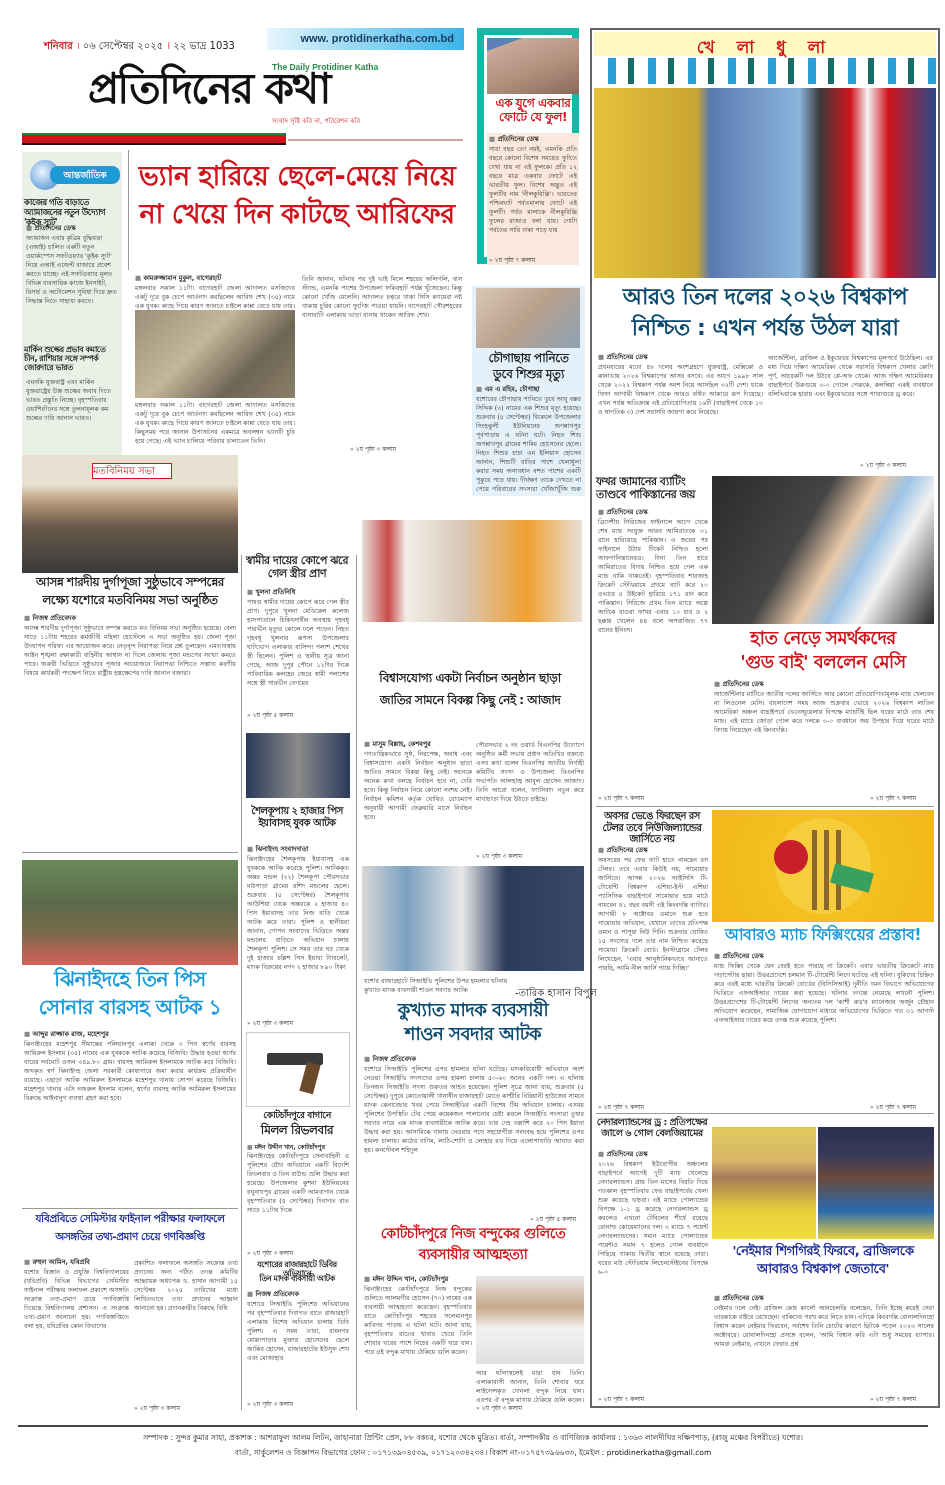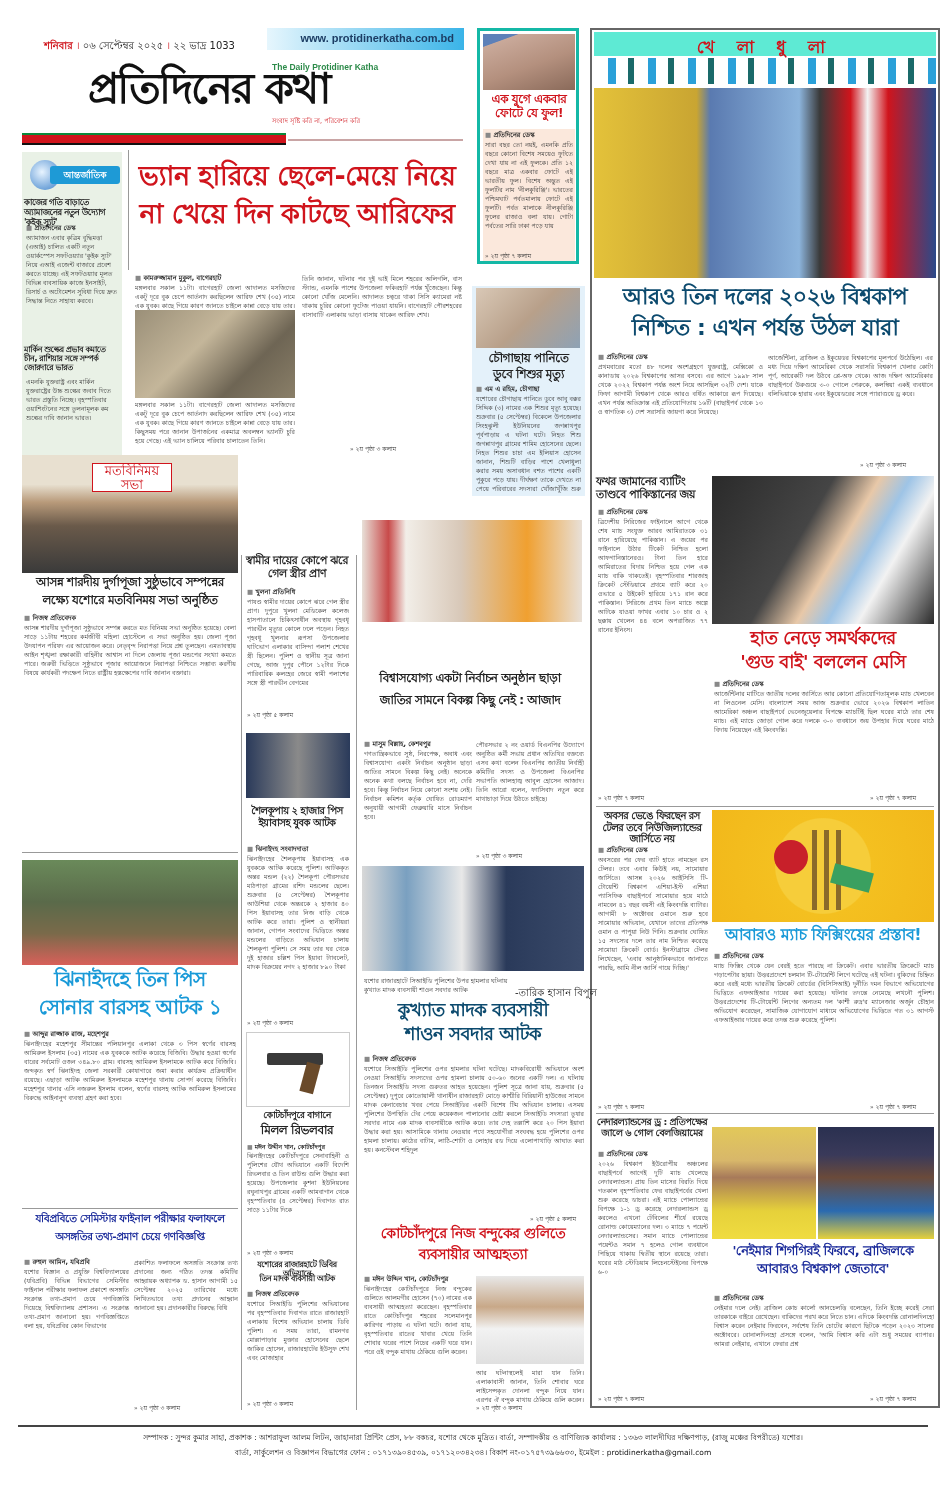--- a/index.html
+++ b/index.html
@@ -40,57 +40,57 @@
   <div class="abs" style="left:22px;top:133px;width:264px;height:12px;">
     <div style="height:2px;background:#0a8a3c"></div>
     <div style="height:8px;background:#d0141c"></div>
     <div style="height:2px;background:#111"></div>
   </div>
   <div class="abs" style="left:288px;top:139px;width:175px;height:2px;background:#c9a5a5"></div>
 </div>
 
 <div class="abs" style="left:22px;top:152px;width:100px;height:400px;background:#e9f1e6">
   <div class="abs" style="left:8px;top:8px;width:30px;height:30px;border-radius:50%;background:radial-gradient(circle at 40% 40%,#e8f4ff,#3a7fc8);"></div>
-  <div class="abs" style="left:28px;top:14px;width:70px;height:18px;background:#1e9ad6;color:#fff;font-size:9px;font-weight:bold;text-align:center;line-height:18px;border-radius:3px">আন্তর্জাতিক</div>
+  <div class="abs" style="left:28px;top:14px;width:70px;height:18px;background:#1e9ad6;color:#fff;font-size:9px;font-weight:bold;text-align:center;line-height:18px;border-radius:8px">আন্তর্জাতিক</div>
   <div class="abs hd blk" style="left:2px;top:46px;width:96px;font-size:8.5px;text-align:left">কাজের গতি বাড়াতে অ্যামাজনের নতুন উদ্যোগ 'কুইক স্যুট'</div>
   <div class="abs by" style="left:4px;top:72px">প্রতিদিনের ডেস্ক</div>
   <div class="abs t" style="left:4px;top:81px;width:92px;height:108px;text-align:left">অ্যামাজন এবার কৃত্রিম বুদ্ধিমত্তা (এআই) চালিত একটি নতুন ওয়ার্কস্পেস সফটওয়্যার 'কুইক স্যুট' নিয়ে এআই এজেন্ট বাজারে প্রবেশ করতে যাচ্ছে। এই সফটওয়্যার মূলত বিভিন্ন ব্যবসায়িক কাজে ইনসাইট, রিসার্চ ও অটোমেশন সুবিধা দিয়ে দ্রুত সিদ্ধান্ত নিতে সাহায্য করবে।</div>
   <div class="abs hd blk" style="left:2px;top:193px;width:96px;font-size:8px;text-align:left">মার্কিন শুল্কের প্রভাব কমাতে চীন, রাশিয়ার সঙ্গে সম্পর্ক জোরদারে ভারত</div>
   <div class="abs t" style="left:4px;top:225px;width:92px;height:95px;text-align:left">এমনকি যুক্তরাষ্ট্র এবং মার্কিন যুক্তরাষ্ট্রের উচ্চ শুল্কের জবাব দিতে ভারত প্রস্তুতি নিচ্ছে। বৃহস্পতিবার ওয়াশিংটনের সঙ্গে তুলনামূলক কম শুল্কের দাবি জানান ভারত।</div>
   <div class="abs cont" style="left:4px;top:320px">২য় পৃষ্ঠা ৩ কলাম</div>
 </div>
 
 <div class="abs hd red" style="left:132px;top:160px;width:330px;font-size:27px">ভ্যান হারিয়ে ছেলে-মেয়ে নিয়ে</div>
 <div class="abs hd red" style="left:132px;top:198px;width:330px;font-size:27px">না খেয়ে দিন কাটছে আরিফের</div>
 <div class="abs by" style="left:135px;top:274px">কামরুজ্জামান মুকুল, বাগেরহাট</div>
 <div class="abs t" style="left:135px;top:283px;width:160px;height:27px">মঙ্গলবার সকাল ১১টা। বাগেরহাট জেলা আদালত মসজিদের একটু দূরে বুক চেপে আর্তনাদ করছিলেন আরিফ শেখ (৩৫) নামে এক যুবক। কাছে গিয়ে কারণ জানতে চাইলে কান্না বেড়ে যায় তার। কিছুসময় পরে জানান উপার্জনের একমাত্র অবলম্বন ভ্যানটি চুরি হয়ে গেছে। এই ভ্যান চালিয়ে পরিবার চালাতেন তিনি।</div>
 <div class="photo" style="left:135px;top:310px;width:160px;height:88px;background:linear-gradient(135deg,#9a8f78,#c4b69a 40%,#6e6554 70%,#8a7f68)"></div>
 <div class="abs t" style="left:135px;top:400px;width:160px;height:54px">মঙ্গলবার সকাল ১১টা। বাগেরহাট জেলা আদালত মসজিদের একটু দূরে বুক চেপে আর্তনাদ করছিলেন আরিফ শেখ (৩৫) নামে এক যুবক। কাছে গিয়ে কারণ জানতে চাইলে কান্না বেড়ে যায় তার। কিছুসময় পরে জানান উপার্জনের একমাত্র অবলম্বন ভ্যানটি চুরি হয়ে গেছে। এই ভ্যান চালিয়ে পরিবার চালাতেন তিনি।</div>
 <div class="abs t" style="left:302px;top:274px;width:160px;height:170px">তিনি জানান, ঘটনার পর দুই ভাই মিলে শহরের অলিগলি, বাস স্ট্যান্ড, এমনকি পাশের উপজেলা ফকিরহাট পর্যন্ত খুঁজেছেন। কিন্তু কোনো খোঁজ মেলেনি। আদালত চত্বরে থাকা সিসি ক্যামেরা নষ্ট থাকায় চুরির কোনো ফুটেজ পাওয়া যায়নি। বাগেরহাট পৌরশহরের বাসাবাটি এলাকায় ভাড়া বাসায় থাকেন আরিফ শেখ।</div>
 <div class="abs cont" style="left:350px;top:444px">২য় পৃষ্ঠা ৩ কলাম</div>
 
-<div class="abs" style="left:477px;top:28px;width:102px;height:236px;border:3px solid #14b8a6;background:#fff">
+<div class="abs" style="left:477px;top:28px;width:102px;height:236px;border:7px solid #14b8a6;background:#fff">
   <div class="photo" style="left:3px;top:3px;width:92px;height:56px;background:linear-gradient(160deg,#5d80b8 0,#5d80b8 14%,#c9a99a 15%,#b4907e 55%,#8a6a5a)"></div>
   <div class="abs hd red" style="left:2px;top:62px;width:94px;font-size:12px">এক যুগে একবার ফোটে যে ফুল!</div>
   <div class="abs" style="left:3px;top:98px;width:92px;height:132px;background:#fbe8dc"></div>
   <div class="abs by" style="left:5px;top:100px">প্রতিদিনের ডেস্ক</div>
   <div class="abs t" style="left:5px;top:109px;width:88px;height:110px">সারা বছর তো নয়ই, এমনকি প্রতি বছরে কোনো বিশেষ সময়েও ফুটতে দেখা যায় না এই ফুলকে। প্রতি ১২ বছরে মাত্র একবার ফোটে এই ভারতীয় ফুল। বিশেষ অদ্ভুত এই ফুলটির নাম 'নীলকুরিঞ্জি'। ভারতের পশ্চিমঘাট পর্বতমালায় ফোটে এই ফুলটি। পর্বত মালাকে নীলকুরিঞ্জি ফুলের রাজাও বলা যায়। গোটা পর্বতের সারি ঢাকা পড়ে যায়</div>
   <div class="abs cont" style="left:5px;top:220px">২য় পৃষ্ঠা ৭ কলাম</div>
 </div>
 
 <div class="abs" style="left:472px;top:286px;width:113px;height:210px;background:#e4f1fa">
   <div class="photo" style="left:4px;top:2px;width:104px;height:60px;background:linear-gradient(135deg,#d9c8b6,#b8a08a 50%,#8ea2b5)"></div>
   <div class="abs hd blk" style="left:2px;top:66px;width:109px;font-size:12px">চৌগাছায় পানিতে</div>
   <div class="abs hd blk" style="left:2px;top:82px;width:109px;font-size:12px">ডুবে শিশুর মৃত্যু</div>
   <div class="abs by" style="left:4px;top:99px">এম এ রহিম, চৌগাছা</div>
   <div class="abs t" style="left:4px;top:108px;width:105px;height:100px">যশোরের চৌগাছায় পানিতে ডুবে আবু বক্কর সিদ্দিক (৩) নামের এক শিশুর মৃত্যু হয়েছে। শুক্রবার (৫ সেপ্টেম্বর) বিকেলে উপজেলার সিংহঝুলী ইউনিয়নের জগন্নাথপুর পূর্বপাড়ায় এ ঘটনা ঘটে। নিহত শিশু জগন্নাথপুর গ্রামের শামিম হোসেনের ছেলে। নিহত শিশুর চাচা এম ইলিয়াস হোসেন জানান, শিশুটি বাড়ির পাশে খেলাধুলা করার সময় অসাবধান বশত পাশের একটি পুকুরে পড়ে যায়। দীর্ঘক্ষণ তাকে দেখতে না পেয়ে পরিবারের সদস্যরা খোঁজাখুঁজি শুরু করেন।</div>
 </div>
 
 <div class="abs" style="left:590px;top:28px;width:350px;height:1380px;border:2px solid #666"></div>
-<div class="abs" style="left:594px;top:32px;width:342px;height:24px;background:#5eead4">
+<div class="abs" style="left:594px;top:32px;width:342px;height:24px;background:#fef9c3">
   <span style="position:absolute;left:0;width:100%;text-align:center;top:2px;font-size:17px;font-weight:bold;color:#d0141c;letter-spacing:8px">খে লা ধু লা</span>
 </div>
 <div class="abs" style="left:594px;top:58px;width:342px;height:26px;background:repeating-linear-gradient(90deg,#fff 0,#fff 14px,#2aa0d8 14px,#2aa0d8 22px,#fff 22px,#fff 34px,#1a6a6a 34px,#1a6a6a 40px)"></div>
 <div class="photo" style="left:594px;top:88px;width:342px;height:190px;background:linear-gradient(90deg,#e4c23a 0,#c9a532 30%,#5a7ab0 34%,#8cb4dc 60%,#3a3a3a 66%,#d0141c 75%,#f2f2f2 80%,#d0141c 86%,#2a4a8a 100%)"></div>
 
 <div class="abs hd green" style="left:594px;top:284px;width:342px;font-size:22px">আরও তিন দলের ২০২৬ বিশ্বকাপ</div>
 <div class="abs hd green" style="left:594px;top:315px;width:342px;font-size:22px">নিশ্চিত : এখন পর্যন্ত উঠল যারা</div>
 <div class="abs by" style="left:598px;top:353px">প্রতিদিনের ডেস্ক</div>
 <div class="abs t" style="left:598px;top:362px;width:165px;height:108px">প্রথমবারের মতো ৪৮ দলের অংশগ্রহণে যুক্তরাষ্ট্র, মেক্সিকো ও কানাডায় ২০২৬ বিশ্বকাপের আসর বসবে। এর আগে ১৯৯৮ সাল থেকে ২০২২ বিশ্বকাপ পর্যন্ত অংশ নিয়ে আসছিল ৩২টি দেশ। যাকে ফিফা আগামী বিশ্বকাপ থেকে আরও বর্ধিত আকারে রূপ দিয়েছে। এখন পর্যন্ত অতিক্রান্ত এই প্রতিযোগিতায় ১৬টি (বাছাইপর্ব থেকে ১৩ ও স্বাগতিক ৩) দেশ সরাসরি জায়গা করে নিয়েছে।</div>
 <div class="abs t" style="left:768px;top:353px;width:165px;height:108px">আর্জেন্টিনা, ব্রাজিল ও ইকুয়েডর বিশ্বকাপের মূলপর্বে উঠেছিল। এর মধ্য দিয়ে দক্ষিণ আমেরিকা থেকে সরাসরি বিশ্বকাপ খেলার কোটা পূর্ণ, আরেকটি দল উঠবে প্লে-অফ থেকে। আজ দক্ষিণ আমেরিকার বাছাইপর্বে উরুগুয়ে ৩-০ গোলে পেরুকে, কলম্বিয়া একই ব্যবধানে বলিভিয়াকে হারায় এবং ইকুয়েডরের সঙ্গে প্যারাগুয়ে ড্র করে।</div>
@@ -132,21 +132,21 @@
 
 <div class="photo" style="left:712px;top:1127px;width:104px;height:112px;background:linear-gradient(180deg,#e2c85a 0,#d8b76a 30%,#a77a5a 45%,#e6d13a 75%,#f0dc40)"></div>
 <div class="photo" style="left:818px;top:1127px;width:116px;height:112px;background:linear-gradient(180deg,#2a3050 0,#3a3a5a 25%,#6a4a3a 45%,#2a6ab0 75%,#e6d13a)"></div>
 <div class="abs hd blue" style="left:712px;top:1244px;width:222px;font-size:13px">'নেইমার শিগগিরই ফিরবে, ব্রাজিলকে</div>
 <div class="abs hd blue" style="left:712px;top:1262px;width:222px;font-size:13px">আবারও বিশ্বকাপ জেতাবে'</div>
 <div class="abs by" style="left:714px;top:1294px">প্রতিদিনের ডেস্ক</div>
 <div class="abs t" style="left:714px;top:1303px;width:220px;height:90px">নেইমার দলে নেই। ব্রাজিল কোচ কার্লো আনচেলত্তি বলেছেন, তিনি ইচ্ছে করেই সেরা তারকাকে বাইরে রেখেছেন। বাকিদের পরখ করে নিতে চান। এদিকে কিংবদন্তি রোনালদিনহো বিশ্বাস করেন নেইমার ফিরবেন, সর্বশেষ তিনি চোটের কারণে ছিটকে পড়েন ২০২৩ সালের অক্টোবরে। রোনালদিনহো প্রসঙ্গে বলেন, 'আমি বিশ্বাস করি এটা শুধু সময়ের ব্যাপার। আমরা নেইমার, এখানে ফেরার প্রশ্ন</div>
 <div class="abs cont" style="left:870px;top:1394px">২য় পৃষ্ঠা ৭ কলাম</div>
 
 <div class="photo" style="left:22px;top:455px;width:216px;height:118px;background:linear-gradient(180deg,#e8e0d0 0,#e8e0d0 25%,#b89a7a 40%,#6a5a4a 60%,#3a3a3a 100%)">
-  <div style="position:absolute;left:70px;top:8px;width:80px;height:29px;background:#fff;border:1px solid #d0141c;text-align:center;font-size:13px;color:#d0141c;line-height:14px">মতবিনিময় সভা</div>
+  <div style="position:absolute;left:70px;top:8px;width:80px;height:16px;background:#fff;border:1px solid #d0141c;text-align:left;font-size:10px;color:#d0141c;line-height:14px">মতবিনিময় সভা</div>
 </div>
 <div class="abs hd blk" style="left:22px;top:576px;width:216px;font-size:12px">আসন্ন শারদীয় দুর্গাপূজা সুষ্ঠুভাবে সম্পন্নের</div>
 <div class="abs hd blk" style="left:22px;top:594px;width:216px;font-size:12px">লক্ষ্যে যশোরে মতবিনিময় সভা অনুষ্ঠিত</div>
 <div class="abs by" style="left:24px;top:614px">নিজস্ব প্রতিবেদক</div>
 <div class="abs t" style="left:24px;top:623px;width:212px;height:108px">আসন্ন শারদীয় দুর্গাপূজা সুষ্ঠুভাবে সম্পন্ন করতে মত বিনিময় সভা অনুষ্ঠিত হয়েছে। বেলা সাড়ে ১১টায় শহরের কর্মজীবী মহিলা হোস্টেলে এ সভা অনুষ্ঠিত হয়। জেলা পূজা উদযাপন পরিষদ এর আয়োজন করে। নেতৃবৃন্দ নিরাপত্তা নিয়ে প্রশ্ন তুলছেন। এমতাবস্থায় আইন শৃঙ্খলা রক্ষাকারী বাহিনীর আশ্বাস না দিলে জেলায় পূজা মন্ডপের সংখ্যা কমতে পারে। জরুরী ভিত্তিতে সুষ্ঠুভাবে পূজার আয়োজনে নিরাপত্তা নিশ্চিতে সম্ভাব্য করণীয় বিষয়ে কার্যকরী পদক্ষেপ নিতে রাষ্ট্রীয় হস্তক্ষেপের দাবি জানান বক্তারা।</div>
 
 <div class="abs hd blk" style="left:245px;top:555px;width:104px;font-size:11px">স্বামীর দায়ের কোপে ঝরে গেল স্ত্রীর প্রাণ</div>
 <div class="abs by" style="left:247px;top:588px">খুলনা প্রতিনিধি</div>
 <div class="abs t" style="left:247px;top:597px;width:102px;height:112px">পাষণ্ড স্বামীর দায়ের কোপে ঝরে গেল স্ত্রীর প্রাণ। দুপুরে খুলনা মেডিকেল কলেজ হাসপাতালে চিকিৎসাধীন অবস্থায় গৃহবধূ পারভীন মৃত্যুর কোলে ঢলে পড়েন। নিহত গৃহবধূ খুলনার রূপসা উপজেলার ঘাটভোগ এলাকার বাসিন্দা পলাশ শেখের স্ত্রী ছিলেন। পুলিশ ও স্থানীয় সূত্র জানা গেছে, আজ দুপুর পৌনে ১২টার দিকে পারিবারিক কলহের জেরে স্বামী পলাশের সঙ্গে স্ত্রী পারভীন বেগমের</div>
 <div class="abs cont" style="left:247px;top:710px">২য় পৃষ্ঠা ৫ কলাম</div>

